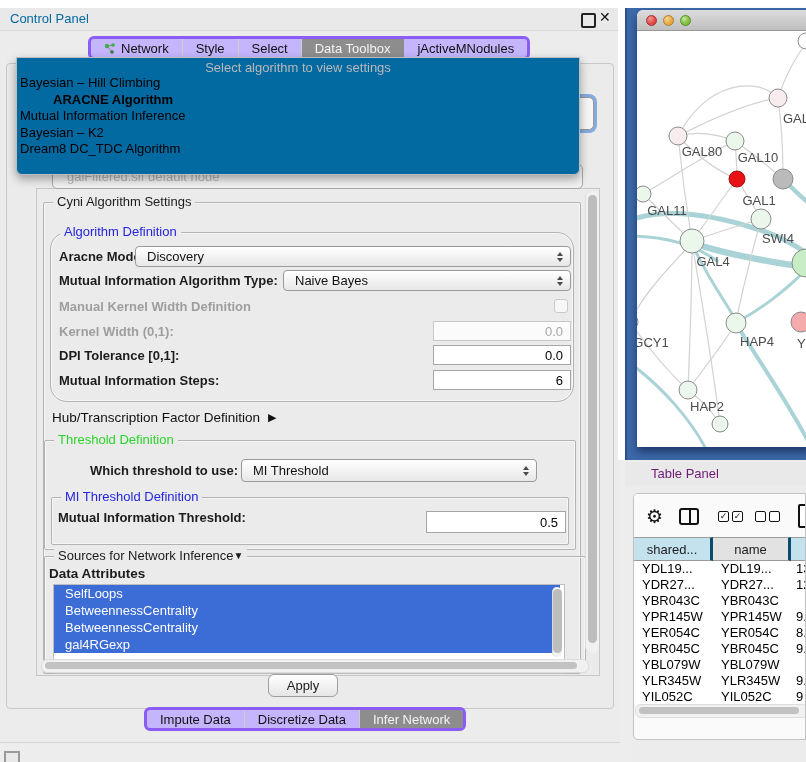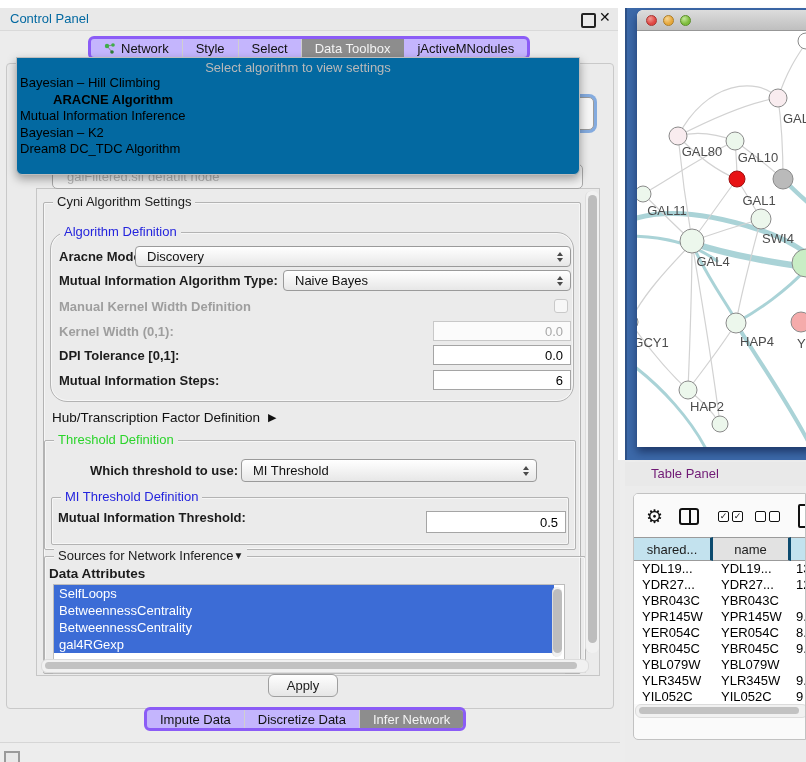--- a/index.html
+++ b/index.html
@@ -42,21 +42,21 @@
   .combo{height:21px;border:1px solid #9a9a9a;border-radius:4px;background:linear-gradient(#ffffff,#e7e7e7);
          display:flex;align-items:center;padding:0 24px 0 11px;font-size:13px;box-sizing:border-box;color:#111;}
   .spin{position:absolute;right:7px;top:50%;transform:translateY(-50%);display:flex;flex-direction:column;align-items:center;gap:2px;}
   .tri-up{width:0;height:0;border-left:3.5px solid transparent;border-right:3.5px solid transparent;border-bottom:4.5px solid #4a4a4a;}
   .tri-dn{width:0;height:0;border-left:3.5px solid transparent;border-right:3.5px solid transparent;border-top:4.5px solid #4a4a4a;}
   .field{height:20px;border:1px solid #a5a5a5;background:#ffffff;font-size:13px;display:flex;align-items:center;
          justify-content:flex-end;padding:0 7px;box-sizing:border-box;color:#000;}
   .field.dis{background:#fbfbfb;color:#a8a8a8;border-color:#c8c8c8;}
   .checkbox{width:14px;height:14px;border:1px solid #c9c9c9;background:#f7f7f7;border-radius:3px;box-sizing:border-box;}
   .attr-list{background:#ffffff;border:1px solid #bdbdbd;overflow:hidden;}
-  .attr-item{height:17px;line-height:17px;background:#3c6cd6;color:#ffffff;font-size:13px;padding-left:5px;
+  .attr-item{height:17px;line-height:17px;background:#3c6cd6;color:#ffffff;font-size:13px;padding-left:11px;
              width:495px;}
   .vscroll{background:#f1f1f1;border-left:1px solid #ddd;border-radius:6px;}
   .vthumb{background:#bdbdbd;border-radius:5px;}
   .hscroll{background:#f1f1f1;border:1px solid #dcdcdc;border-radius:6px;}
   .hthumb{background:#c2c2c2;border-radius:4px;}
   .apply-btn{display:flex;align-items:center;justify-content:center;font-size:13px;height:23px;
              background:linear-gradient(#fefefe,#e6e6e6);border:1px solid #9f9f9f;border-radius:6px;box-sizing:border-box;}
   .arrow-glyph{font-size:11px;color:#111;}
   
   .net-panel{left:625px;top:8px;width:181px;height:452px;background:#3c69a9;border-left:2px solid #2d5187;box-sizing:border-box;}

